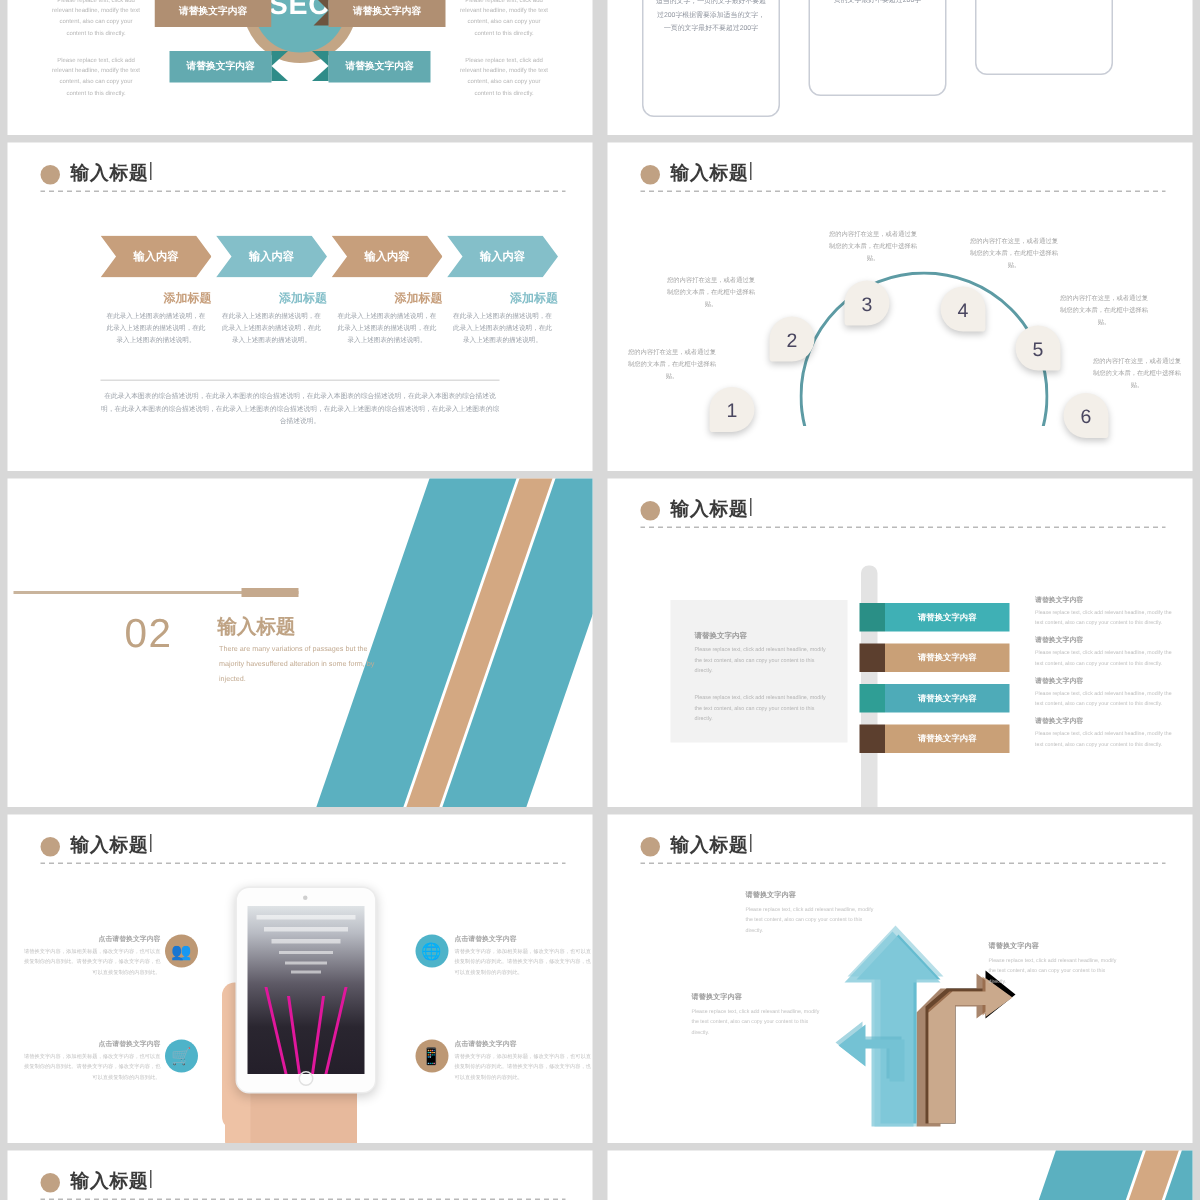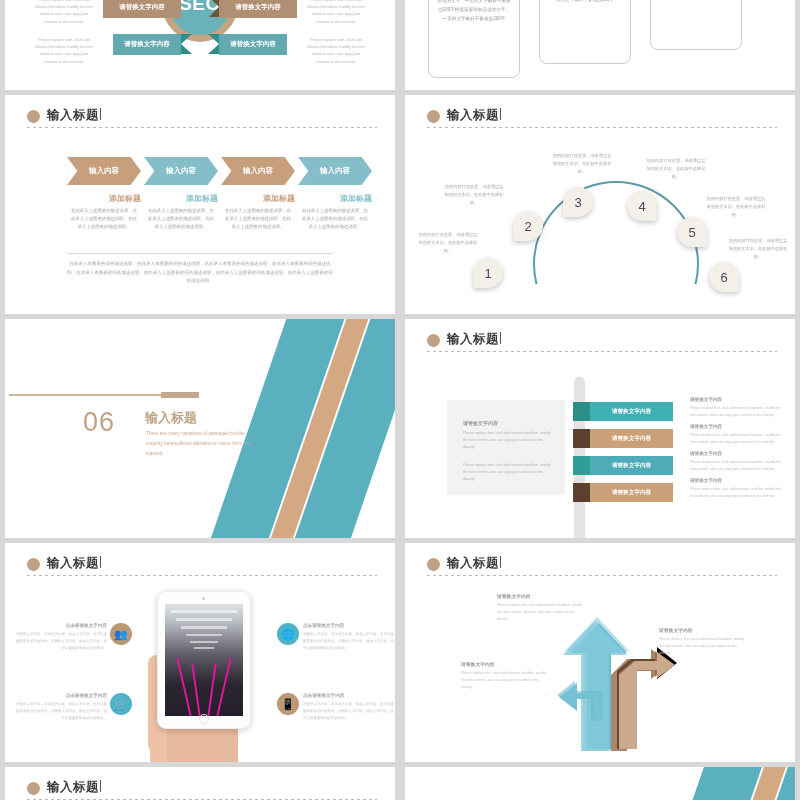--- a/index.html
+++ b/index.html
@@ -266,21 +266,21 @@
     <div class="btxt" style="left:322px;top:142px">您的内容打在这里，或者通过复制您的文本后，在此框中选择粘贴。</div>
   </div>
 
   <div class="slide">
     <div class="stripe" style="left:240px;width:58px;background:#5bb0c0;"></div>
     <div class="stripe" style="left:300px;width:22px;background:#d3a882;"></div>
     <div class="stripe" style="left:324px;width:56px;background:#5bb0c0;"></div>
     <div class="rule">
           <b></b>
         </div>
-    <div class="num02">06</div>
+    <div class="num02">02</div>
     <div class="dv-title">输入标题</div>
     <div class="dv-sub">There are many variations of passages but the majority havesuffered alteration in some form, by injected.</div>
   </div>
 
   <div class="slide">
     <div class="shdr">
       <span class="dot"></span>
       <span class="ttl"><span>输入标题</span><i class="caret"></i></span>
       <span class="dashline"></span>
     </div>

